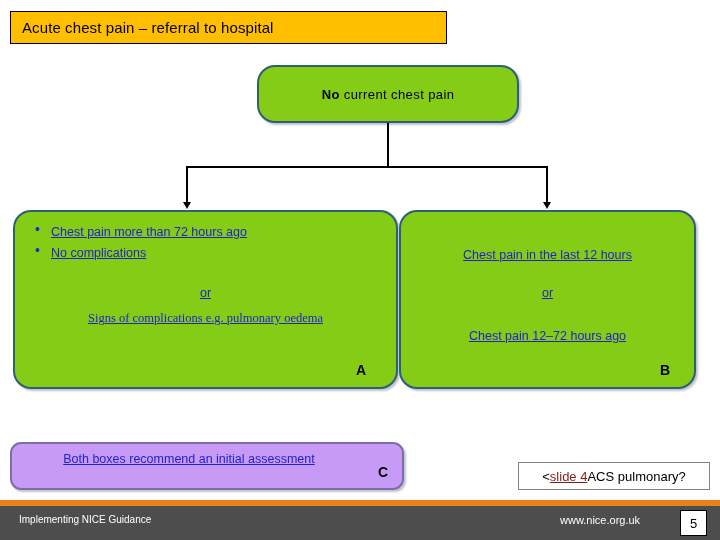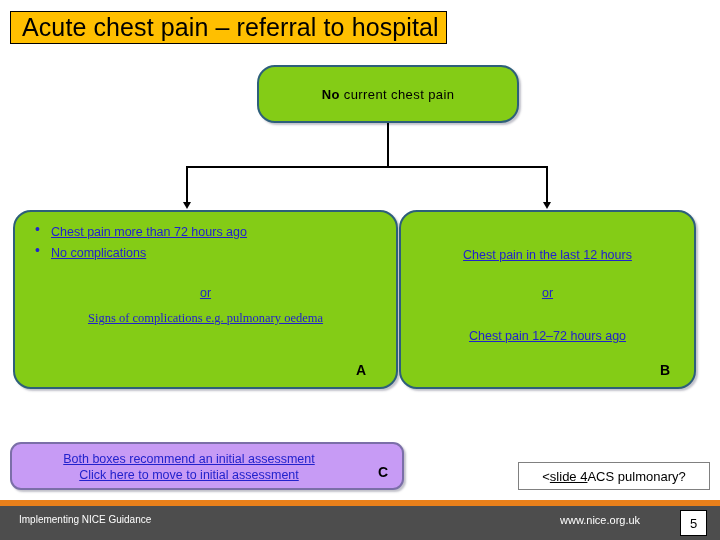--- a/index.html
+++ b/index.html
@@ -27,21 +27,21 @@
     top: 11px;
     width: 437px;
     height: 33px;
     background: #FFBF00;
     border: 1px solid #000000;
     box-sizing: border-box;
     display: flex;
     align-items: center;
   }
   .title-text {
-    font-size: 25px;
+    font-size: 15px;
     color: #000000;
     padding-left: 11px;
     letter-spacing: 0.1px;
     white-space: nowrap;
   }
 
   
   .rbox {
     position: absolute;
     box-sizing: border-box;
@@ -172,21 +172,21 @@
     border: 1px solid #808080;
     box-sizing: border-box;
     display: flex;
     align-items: center;
     justify-content: center;
     background: #ffffff;
     font-size: 13px;
     color: #000000;
   }
   #slide-link .u {
-    color: #000000;
+    color: #7f1d1d;
     text-decoration: underline;
   }
 
   
   #footer-rule {
     position: absolute;
     left: 0;
     top: 500px;
     width: 720px;
     height: 6px;
@@ -274,23 +274,20 @@
     <div class="ctr-line b-tail">
       <span class="lnk">Chest pain 12–72 hours ago</span>
     </div>
     <span class="boxletter" style="right:24px; bottom:9px;">B</span>
   </div>
 
   <div class="rbox purple" id="box-c">
     <div class="ctr-line c-line1" style="padding-right:36px; box-sizing:border-box;">
       <span class="lnk">Both boxes recommend an initial assessment</span>
     </div>
-    <div class="ctr-line c-line2" style="padding-right:36px; box-sizing:border-box;">
-      <span class="lnk">Click here to move to initial assessment</span>
-    </div>
     <span class="boxletter" style="right:14px; bottom:8px;">C</span>
   </div>
 
   <div id="slide-link">
     <span>&lt; </span>
       <span class="u">slide 4</span>
       <span> ACS pulmonary?</span>
   </div>
 
   <div id="footer-rule"></div>

